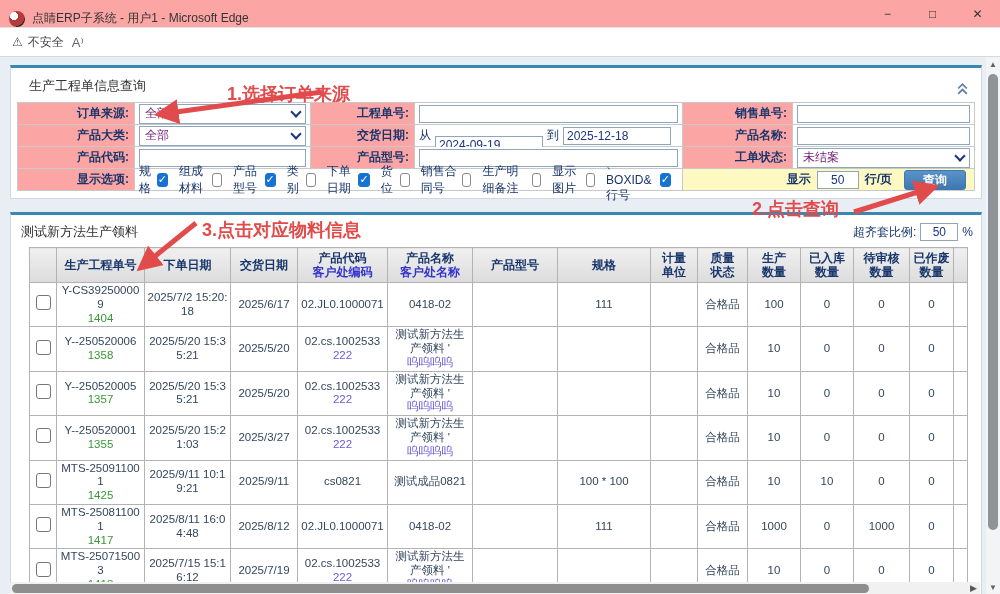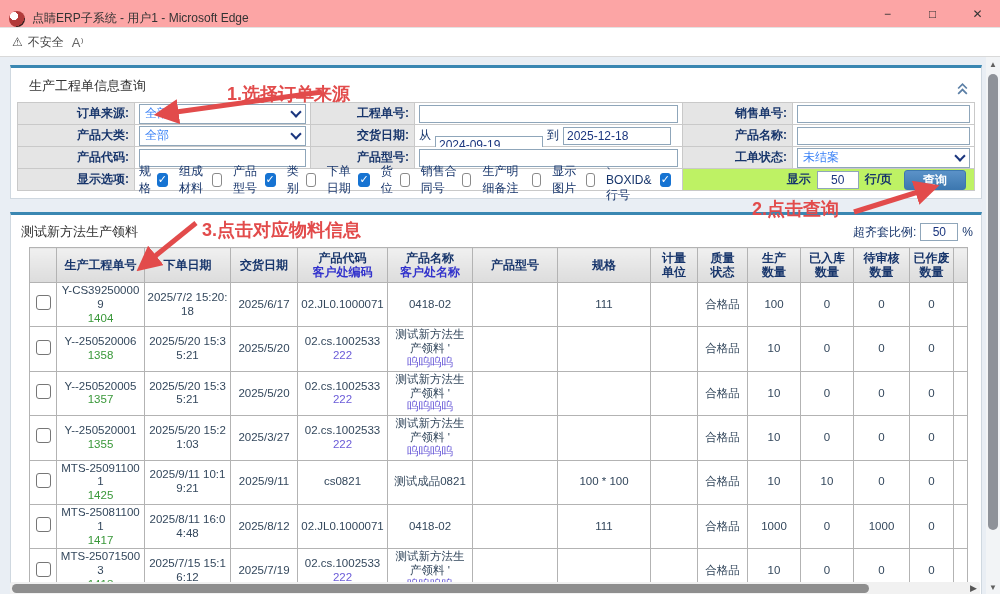--- a/index.html
+++ b/index.html
@@ -30,38 +30,38 @@
   .panel-q{margin:8px 18px 0 10px;position:relative;padding-bottom:7px;}
   .panel-m{margin:13px 18px 0 10px;position:relative;height:420px;}
   .panel-title{font-size:13px;color:#333;padding:9px 0 7px 18px;}
   .collapse{position:absolute;top:13px;right:12px;cursor:default;}
 
   
   .qform{display:grid;grid-template-columns:117px 176px 104px 268px 110px 1fr;
          border-top:1px solid #c9c9c9;border-left:1px solid #c9c9c9;margin:0 6px;font-size:12px;}
   .qf{border-right:1px solid #c9c9c9;border-bottom:1px solid #c9c9c9;height:22px;
       display:flex;align-items:center;box-sizing:border-box;}
-  .qlabel{background:#e5e5e5;justify-content:flex-end;padding-right:5px;color:#17356b;
+  .qlabel{background:#fca5a5;justify-content:flex-end;padding-right:5px;color:#17356b;
           font-weight:bold;white-space:nowrap;}
   .qfield{background:#fff;padding:0 4px;gap:4px;}
   .tinput{height:16px;border:1px solid #8fa6ba;font-size:12px;color:#1a357e;
           padding:0 3px;font-family:inherit;box-sizing:content-box;}
   .grow{flex:1;min-width:0;}
   .fsel{flex:1;height:18px;border:1px solid #8fa6ba;display:flex;align-items:center;
-        justify-content:space-between;padding:0 5px;color:#3b82f6;background:#fff;}
+        justify-content:space-between;padding:0 5px;color:#701a75;background:#fff;}
   .sel-arrow{width:6px;height:6px;border-right:2px solid #1a357e;border-bottom:2px solid #1a357e;
              transform:rotate(45deg);margin-bottom:3px;}
   .datepfx{color:#17356b;}
   .opt{display:inline-flex;align-items:center;margin-right:7px;}
   .opt-label{color:#17356b;}
   .cb{width:14px;height:14px;border:1px solid #8a8a8a;border-radius:3px;background:#fff;
       display:inline-flex;align-items:center;justify-content:center;margin-left:3px;
       font-size:11px;line-height:1;box-sizing:border-box;}
   .cb.on{background:#1673d2;border-color:#1673d2;color:#fff;font-weight:bold;}
-  .qdisp{background:#bef264;justify-content:flex-end;gap:6px;padding-right:8px;}
+  .qdisp{background:#fef9c3;justify-content:flex-end;gap:6px;padding-right:8px;}
   .qdisp .lbl{color:#17356b;font-weight:bold;}
   .btn-query{background:linear-gradient(#5b92c8,#3d78b0);color:#fff;border:1px solid #3d78b0;
              border-radius:3px;font-size:12px;font-weight:bold;height:20px;width:62px;
              font-family:inherit;margin-left:6px;}
 
   
   .m-head{display:flex;align-items:center;justify-content:space-between;padding:8px 8px 6px 10px;}
   .ratio{display:flex;align-items:center;gap:4px;font-size:12px;color:#17356b;}
   .ratio .lbl{font-weight:normal;color:#17356b;}
   .ratio input{width:30px;text-align:center;}

